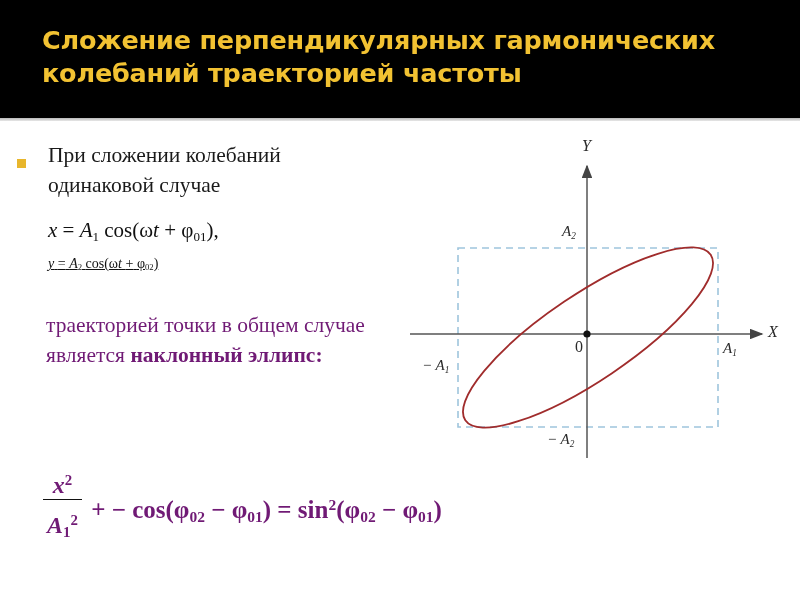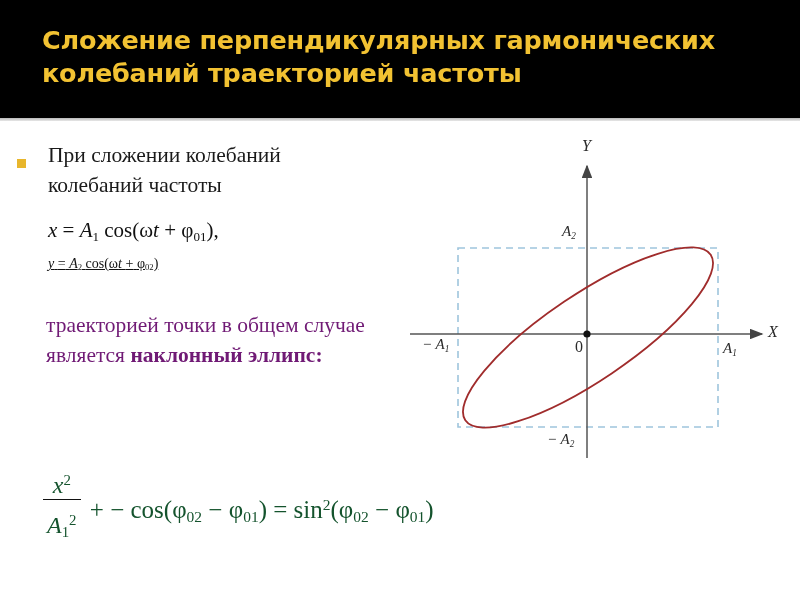--- a/index.html
+++ b/index.html
@@ -91,22 +91,23 @@
   .frac .num { display: block; padding: 0 4px; }
   .frac .den { display: block; padding: 12px 4px; border-top: 1.4px solid #111; }
   sub { font-size: 0.62em; vertical-align: -0.28em; }
   sup { font-size: 0.62em; vertical-align: 0.52em; }
 
   
   #main-formula {
     position: absolute;
     left: 40px; top: 472px;
     font-size: 25px;
-    color: #14532d;
+    color: #701a75;
     white-space: nowrap;
+    font-weight: bold;
   }
   #main-formula .frac { font-size: 24px; }
 
   
   #diagram {
     position: absolute;
     left: 410px; top: 128px;
     width: 390px; height: 340px;
   }
   #diagram svg { display: block; }
@@ -120,21 +121,21 @@
 </style>
 </head>
 <body>
 
 <div id="header-band"></div>
 <div id="slide-title">Сложение перпендикулярных гармонических колебаний траекторией частоты</div>
 <div id="header-rule"></div>
 
 <div id="bullet-block">
   <div id="bullet-marker"></div>
-  <div id="bullet-text">При сложении колебаний колебаний частоты</div>
+  <div id="bullet-text">При сложении колебаний одинаковой случае</div>
 </div>
 
 <div class="eq" id="eq-x">
   <span class="ital">x</span>
   <span>=</span>
   <span class="ital">A</span><sub>1</sub>
   <span>cos(</span><span>ω</span><span class="ital">t</span>
   <span>+</span>
   <span>φ</span><sub>01</sub><span>),</span>
 </div>
@@ -190,19 +191,19 @@
   <div class="dlabel" style="left:172px; top:9px; font-size:16px;">Y</div>
   <div class="dlabel" style="left:358px; top:195px; font-size:16px;">X</div>
   <div class="dlabel" style="left:165px; top:210px; font-size:16px; font-style:normal;">0</div>
 
   <div class="dlabel" style="left:152px; top:95px; font-size:15px;">
     <span>A</span><sub>2</sub>
   </div>
   <div class="dlabel" style="left:137px; top:303px; font-size:15px;">
     <span>− A</span><sub>2</sub>
   </div>
-  <div class="dlabel" style="left:12px; top:208px; font-size:15px;">
+  <div class="dlabel" style="left:12px; top:229px; font-size:15px;">
     <span>− A</span><sub>1</sub>
   </div>
   <div class="dlabel" style="left:313px; top:212px; font-size:15px;">
     <span>A</span><sub>1</sub>
   </div>
 </div>
 
 </body></html>

